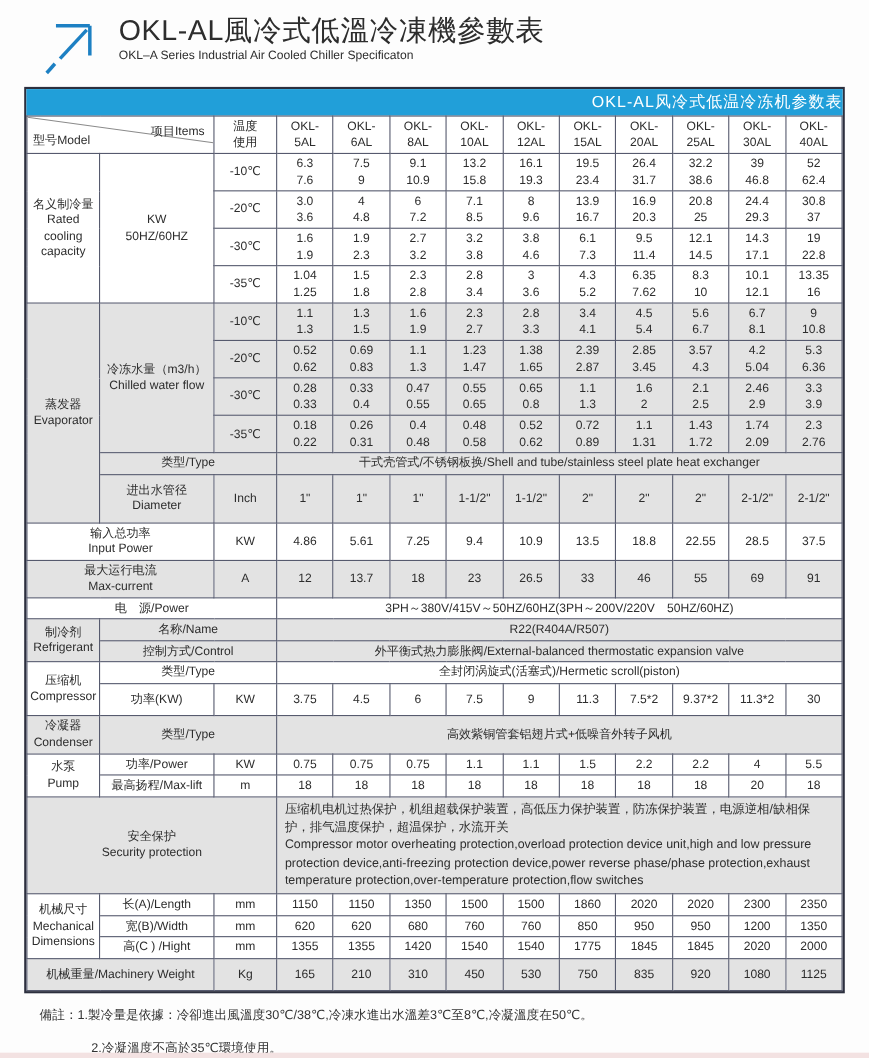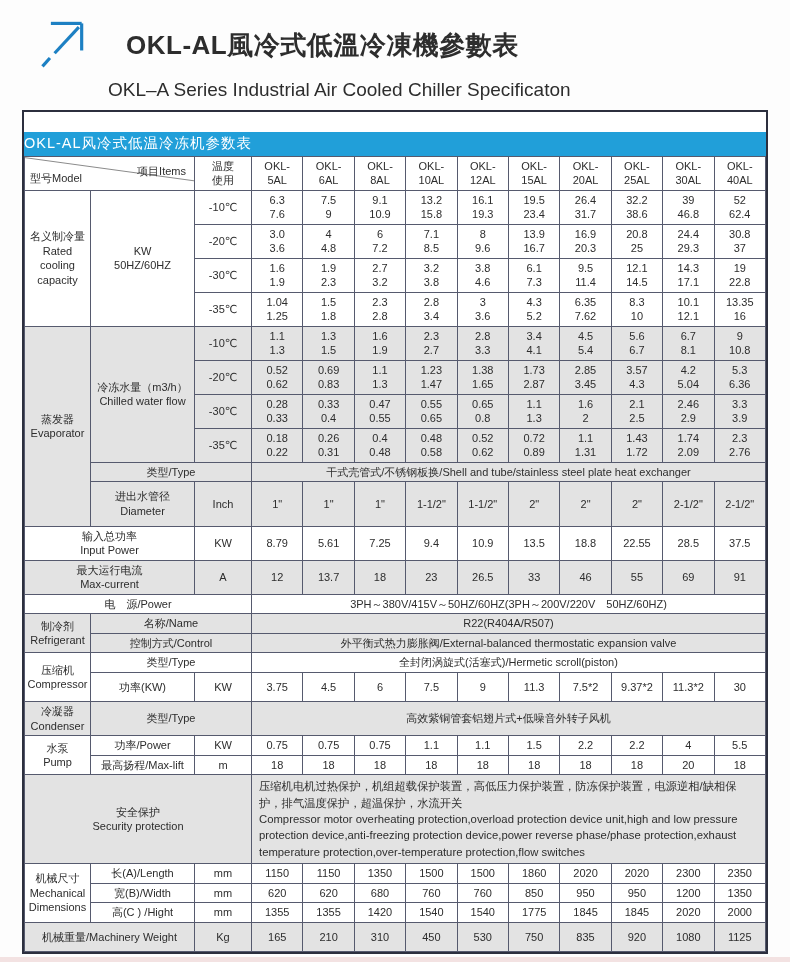--- a/index.html
+++ b/index.html
@@ -13,26 +13,26 @@
   *{box-sizing:border-box;}
   html,body{margin:0;padding:0;}
   body{
     width:790px;height:962px;overflow:hidden;position:relative;
     background:#fdfdfd;color:var(--text-dark);
     font-family:"Liberation Sans","DejaVu Sans",sans-serif;
   }
   .doc-header{display:flex;align-items:flex-start;gap:16px;padding:13px 0 5px 34px;}
   .logo{width:58px;height:56px;flex:0 0 auto;margin-top:2px;}
   .logo line{stroke:var(--arrow-blue);stroke-width:3.4;fill:none;}
-  .titles h1{margin:18px;font-size:26px;font-weight:700;letter-spacing:.5px;line-height:1.15;}
-  .titles h2{margin:2px 0 0;font-size:19px;font-weight:400;line-height:1.2;}
+  .titles h1{margin:0;font-size:26px;font-weight:400;letter-spacing:.5px;line-height:1.15;}
+  .titles h2{margin:2px 0 0;font-size:11px;font-weight:400;line-height:1.2;}
   .table-wrap{margin:3px 22px 0;border:2px solid var(--outer-line);background:#fff;}
   .tcap{
-    background:var(--accent-blue);color:#fff;text-align:left;
-    font-size:14.5px;padding:2px 0 3px;letter-spacing:1px;margin-top:20px;
+    background:var(--accent-blue);color:#fff;text-align:right;
+    font-size:14.5px;padding:2px 0 3px;letter-spacing:1px;
   }
   table{border-collapse:collapse;table-layout:fixed;width:100%;}
   td{
     border:1px solid var(--grid-line);
     text-align:center;vertical-align:middle;
     font-size:11px;line-height:1.32;padding:2px 1px;
     white-space:pre-line;overflow:hidden;
   }
   tr.shade td{background:var(--shade-grey);}
   td.left{text-align:left;padding:3px 7px;font-size:11.3px;line-height:1.45;}
@@ -241,21 +241,21 @@
             <td>0.52
 0.62</td>
             <td>0.69
 0.83</td>
             <td>1.1
 1.3</td>
             <td>1.23
 1.47</td>
             <td>1.38
 1.65</td>
-            <td>1.73
+            <td>2.39
 2.87</td>
             <td>2.85
 3.45</td>
             <td>3.57
 4.3</td>
             <td>4.2
 5.04</td>
             <td>5.3
 6.36</td>
           </tr>
@@ -321,21 +321,21 @@
             <td>2"</td>
             <td>2"</td>
             <td>2"</td>
             <td>2-1/2"</td>
             <td>2-1/2"</td>
           </tr>
           <tr>
             <td colspan="2">输入总功率
 Input Power</td>
             <td>KW</td>
-            <td>8.79</td>
+            <td>4.86</td>
             <td>5.61</td>
             <td>7.25</td>
             <td>9.4</td>
             <td>10.9</td>
             <td>13.5</td>
             <td>18.8</td>
             <td>22.55</td>
             <td>28.5</td>
             <td>37.5</td>
           </tr>

